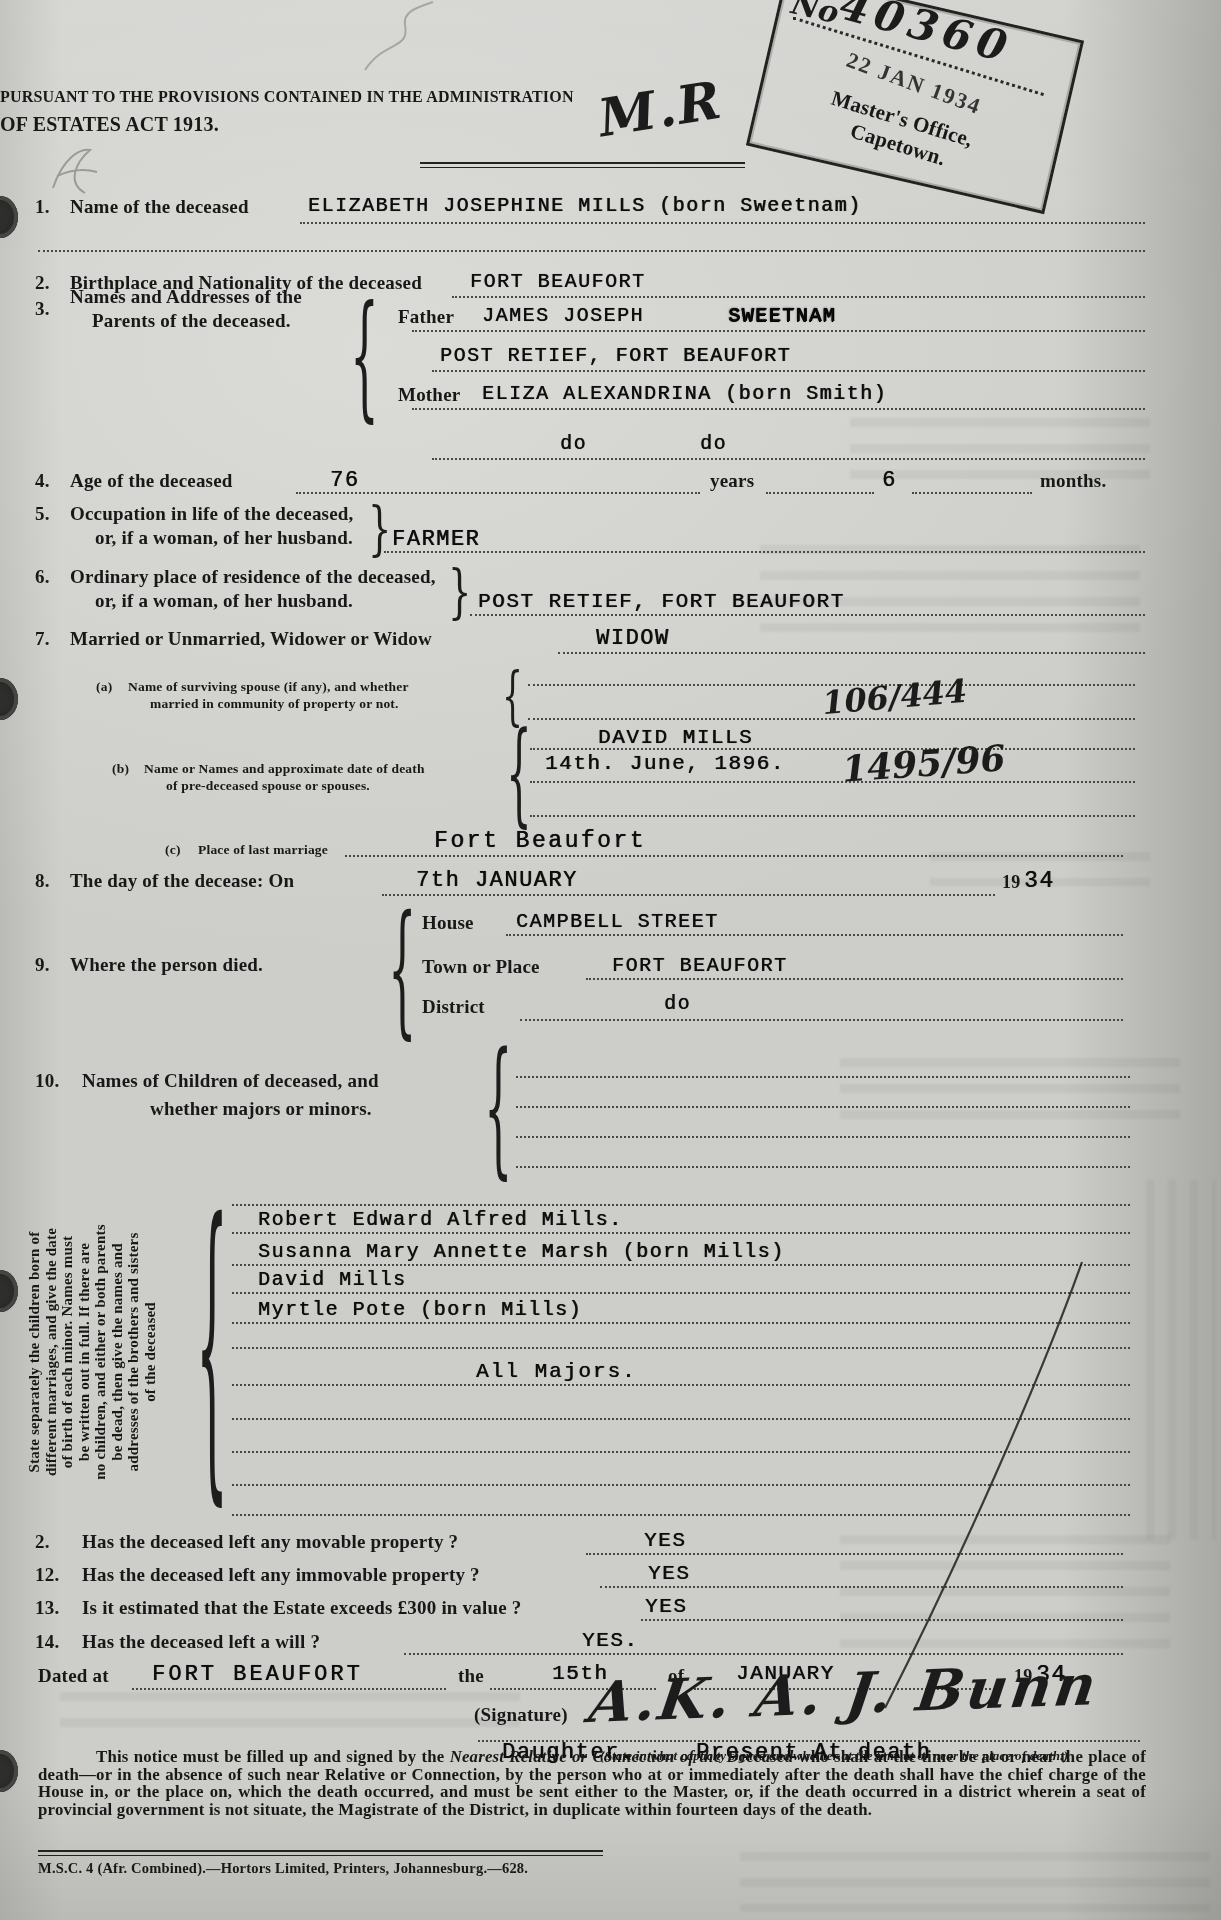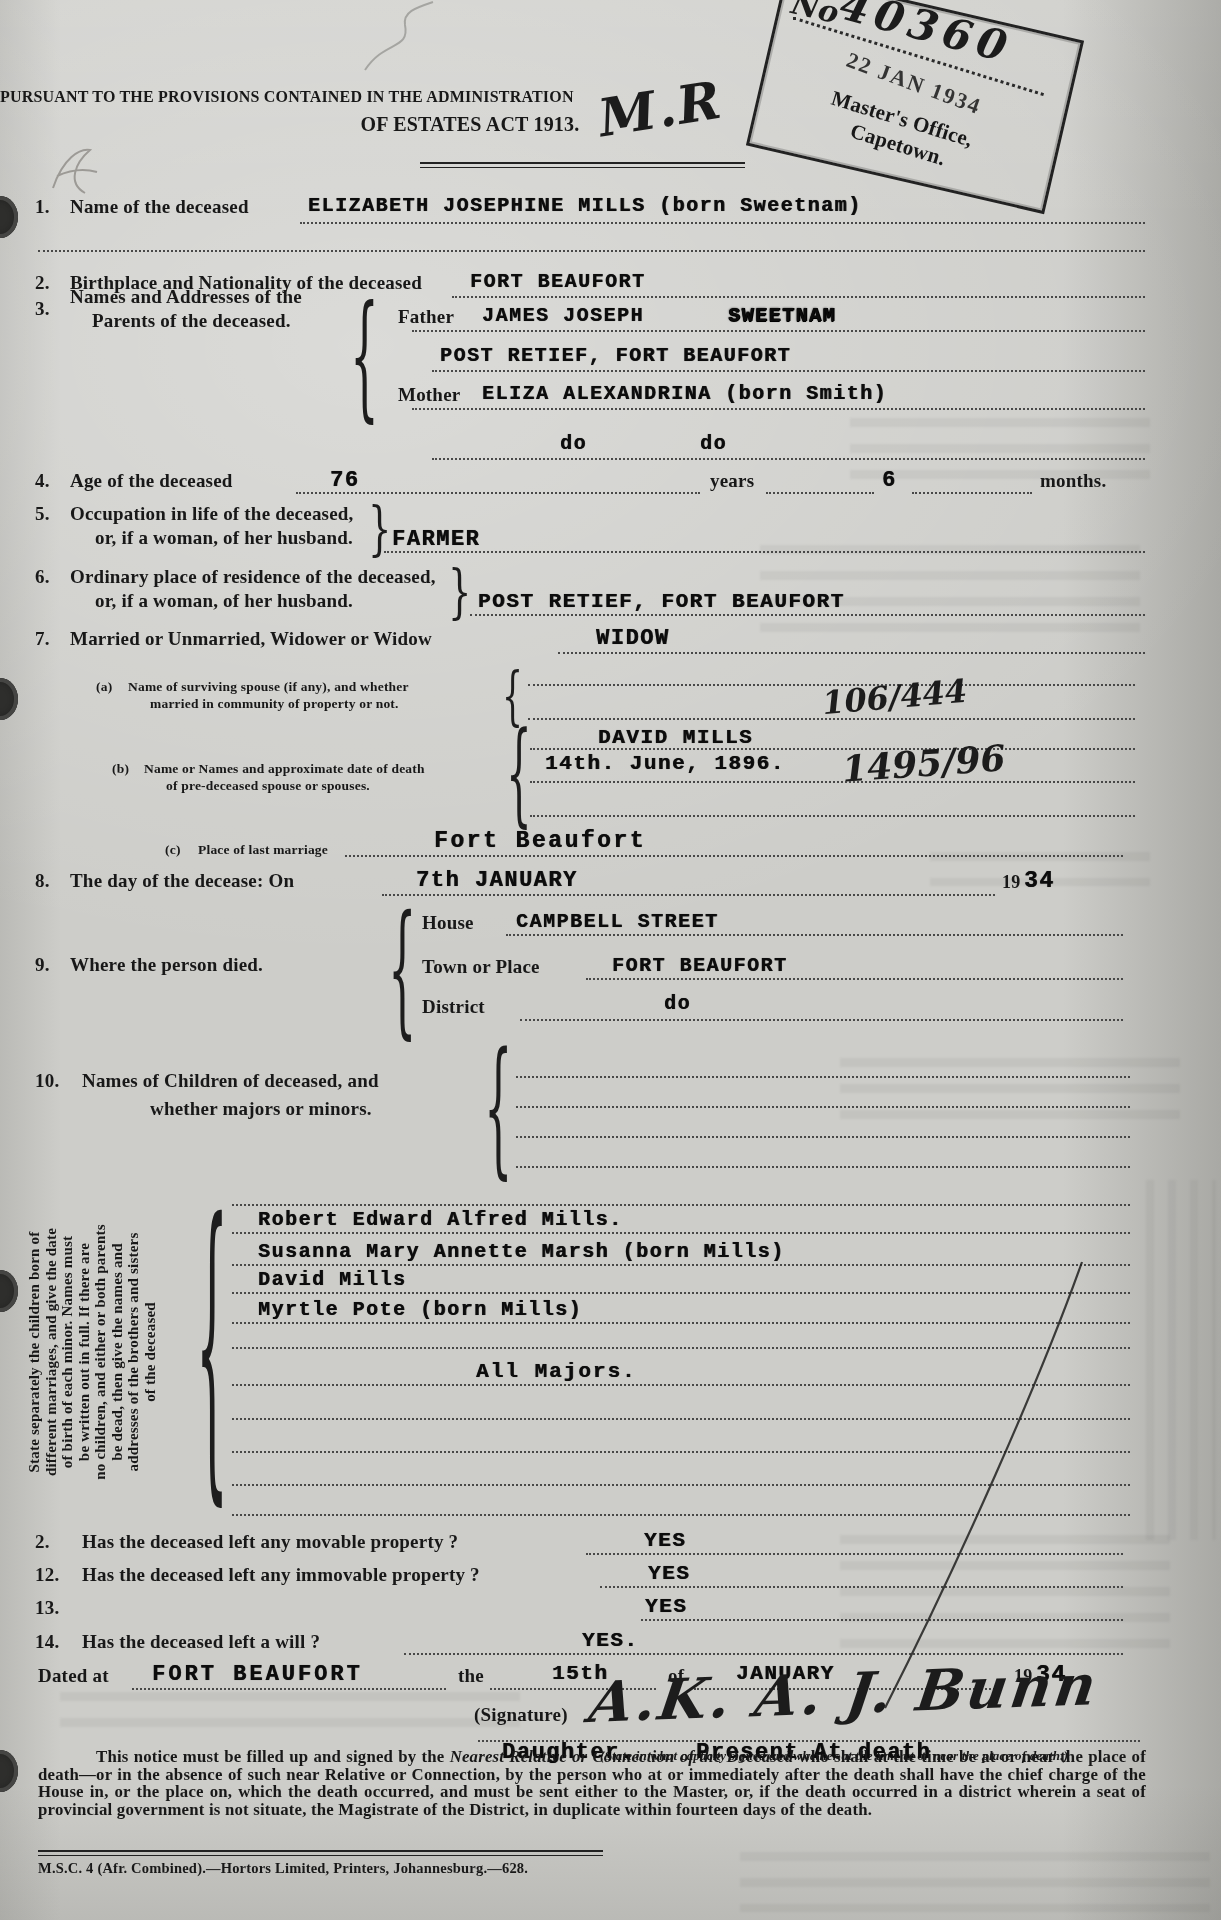--- a/index.html
+++ b/index.html
@@ -10,21 +10,21 @@
       linear-gradient(90deg, rgba(120,120,115,.22), rgba(0,0,0,0) 5%, rgba(0,0,0,0) 87%, rgba(85,85,80,.30)),
       linear-gradient(0deg, rgba(100,100,95,.18), rgba(0,0,0,0) 7%),
       linear-gradient(180deg, rgba(255,255,255,.10), rgba(0,0,0,0) 12%),
       #cdcdc9;
     font-family:"Liberation Serif", serif;
   }
   .abs{position:absolute;}
   .printed{font-family:"Liberation Serif", serif;font-weight:700;color:#181818;letter-spacing:.2px;}
   .lbl{font-size:19px;white-space:nowrap;}
   .sub{font-size:13.5px;line-height:17px;text-align:center;white-space:nowrap;}
-  .typed{font-family:"Liberation Mono", monospace;font-weight:700;color:#0c0c0c;letter-spacing:1.5px;
+  .typed{font-family:"Liberation Mono", monospace;font-weight:400;color:#0c0c0c;letter-spacing:1.5px;
          text-shadow:.6px 0 0 rgba(10,10,10,.8), 0 0 1px rgba(10,10,10,.35);font-size:20px;white-space:nowrap;}
   .hand{font-family:"DejaVu Serif", serif;font-style:italic;color:#1c1c1c;white-space:nowrap;}
   .dline{border-bottom:2px dotted #3a3a3a;height:0;opacity:.9;}
   .brace{font-family:"DejaVu Serif", serif;font-weight:400;color:#1d1d1d;transform-origin:top left;line-height:1;}
   .bleed{filter:blur(1.2px);opacity:.55;
     background:repeating-linear-gradient(180deg, rgba(80,80,76,.14) 0 9px, rgba(0,0,0,0) 9px 26px);}
   .bleedv{filter:blur(1.2px);opacity:.5;
     background:repeating-linear-gradient(90deg, rgba(80,80,76,.13) 0 8px, rgba(0,0,0,0) 8px 22px);}
   .hole{width:36px;height:42px;border-radius:50%;background:#2e2e2c;box-shadow:inset 0 0 0 4px #454543, inset 0 0 8px #111;}
   .stamp{border:3px solid #222;box-shadow:inset 0 0 0 2px rgba(34,34,34,.22);color:#262626;}
@@ -61,21 +61,21 @@
   <div class="abs stamp" style="left:762px;top:4px;width:300px;height:172px;transform:rotate(13deg)">
     <span class="abs hand" style="left:10px;top:8px;font-size:30px;font-weight:700">No</span>
     <span class="abs hand" style="left:58px;top:-6px;font-size:42px;font-weight:700;letter-spacing:6px;transform:rotate(2deg)">40360</span>
     <span class="abs" style="left:14px;top:48px;width:262px;border-bottom:3px dotted #2a2a2a;transform:rotate(4deg)"></span>
     <span class="abs printed" style="left:76px;top:64px;font-size:22px;letter-spacing:2px;transform:rotate(7deg);opacity:.85;white-space:nowrap">22 JAN 1934</span>
     <span class="abs printed" style="left:70px;top:102px;font-size:21px;transform:rotate(4deg);white-space:nowrap">Master's Office,</span>
     <span class="abs printed" style="left:96px;top:128px;font-size:21px;transform:rotate(4deg);white-space:nowrap">Capetown.</span>
   </div>
 
   <div class="abs printed" style="left:0;top:88px;width:940px;text-align:left;font-size:16px">PURSUANT TO THE PROVISIONS CONTAINED IN THE ADMINISTRATION</div>
-  <div class="abs printed" style="left:0;top:113px;width:940px;text-align:center;font-size:20px">OF ESTATES ACT 1913.</div>
+  <div class="abs printed" style="left:0;top:113px;width:940px;font-size:20px">OF ESTATES ACT 1913.</div>
   <div class="abs" style="left:420px;top:162px;width:325px;border-top:2px solid #222;border-bottom:1.5px solid #222;height:3px"></div>
 
   <span class="abs printed lbl" style="left:35px;top:196px">1.</span>
   <span class="abs printed lbl" style="left:70px;top:196px">Name of the deceased</span>
   <span class="abs typed" style="left:308px;top:194px">ELIZABETH JOSEPHINE MILLS (born Sweetnam)</span>
   <div class="abs dline" style="left:300px;top:222px;width:845px"></div>
   <div class="abs dline" style="left:38px;top:250px;width:1107px"></div>
 
   <span class="abs printed lbl" style="left:35px;top:272px">2.</span>
   <span class="abs printed lbl" style="left:70px;top:272px">Birthplace and Nationality of the deceased</span>
@@ -216,20 +216,21 @@
   <span class="abs printed lbl" style="left:82px;top:1531px">Has the deceased left any movable property ?</span>
   <span class="abs typed" style="left:644px;top:1529px;font-size:21px">YES</span>
   <div class="abs dline" style="left:586px;top:1553px;width:537px"></div>
 
   <span class="abs printed lbl" style="left:35px;top:1564px">12.</span>
   <span class="abs printed lbl" style="left:82px;top:1564px">Has the deceased left any immovable property ?</span>
   <span class="abs typed" style="left:648px;top:1562px;font-size:21px">YES</span>
   <div class="abs dline" style="left:600px;top:1586px;width:523px"></div>
 
   <span class="abs printed lbl" style="left:35px;top:1597px">13.</span>
+  <span class="abs printed lbl" style="left:82px;top:1597px">Is it estimated that the Estate exceeds £300 in value ?</span>
   <span class="abs typed" style="left:645px;top:1595px;font-size:21px">YES</span>
   <div class="abs dline" style="left:641px;top:1619px;width:482px"></div>
 
   <span class="abs printed lbl" style="left:35px;top:1631px">14.</span>
   <span class="abs printed lbl" style="left:82px;top:1631px">Has the deceased left a will ?</span>
   <span class="abs typed" style="left:582px;top:1629px;font-size:21px">YES.</span>
   <div class="abs dline" style="left:404px;top:1653px;width:719px"></div>
 
   <span class="abs printed lbl" style="left:38px;top:1665px">Dated at</span>
   <span class="abs typed" style="left:152px;top:1662px;font-size:22px;letter-spacing:3px">FORT BEAUFORT</span>

